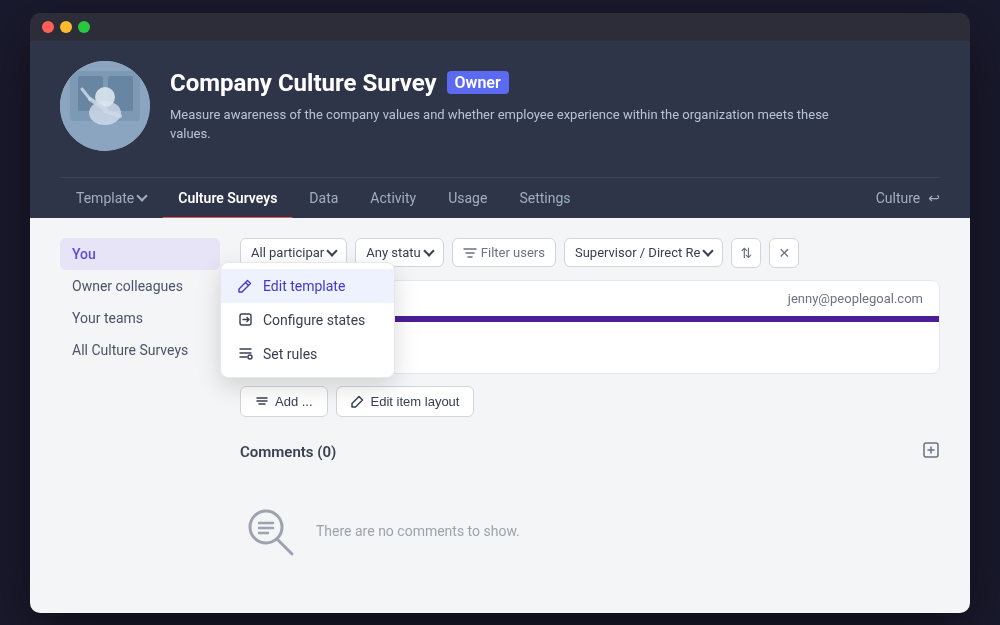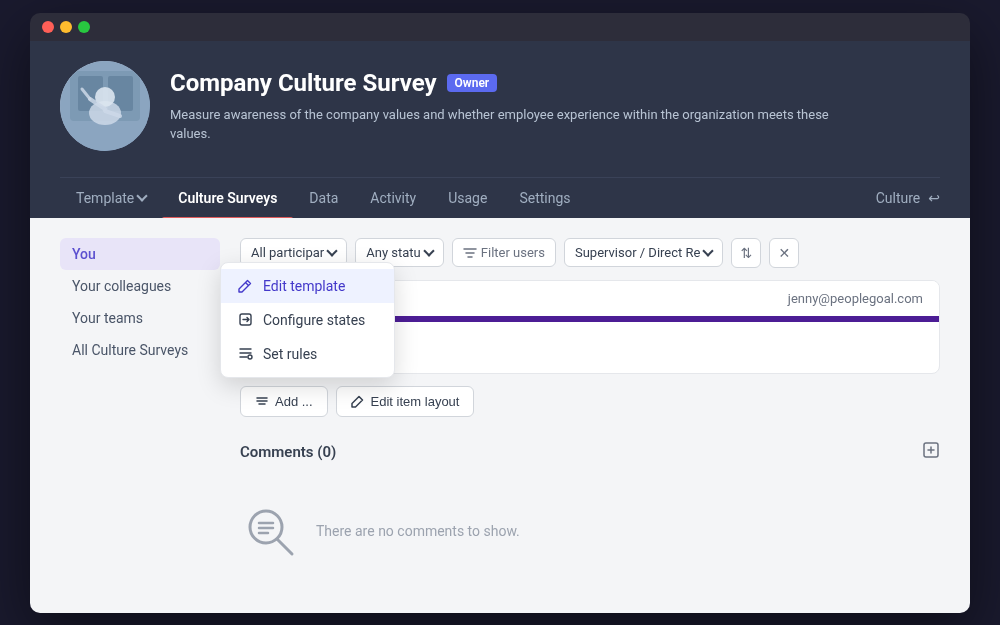--- a/index.html
+++ b/index.html
@@ -70,21 +70,21 @@
       margin-bottom: 8px;
     }
     .header-title {
       font-size: 24px;
       font-weight: 700;
       color: #ffffff;
     }
     .owner-badge {
       background: #5b6af0;
       color: white;
-      font-size: 12px;
+      font-size: 16px;
       font-weight: 600;
       padding: 2px 8px;
       border-radius: 4px;
     }
     .header-description {
       color: #b8c4d4;
       font-size: 13px;
       line-height: 1.5;
       max-width: 680px;
     }
@@ -379,21 +379,21 @@
     </div>
   </div>
 
   <div class="main-content">
 
     <div class="sidebar-tabs">
       <div class="sidebar-item active">
         <span>You</span>
       </div>
       <div class="sidebar-item">
-        <span>Your colleagues</span>
+        <span>Owner colleagues</span>
       </div>
       <div class="sidebar-item">
         <span>Your teams</span>
       </div>
       <div class="sidebar-item">
         <span>All Culture Surveys</span>
       </div>
     </div>
 
     <div class="content-area">

